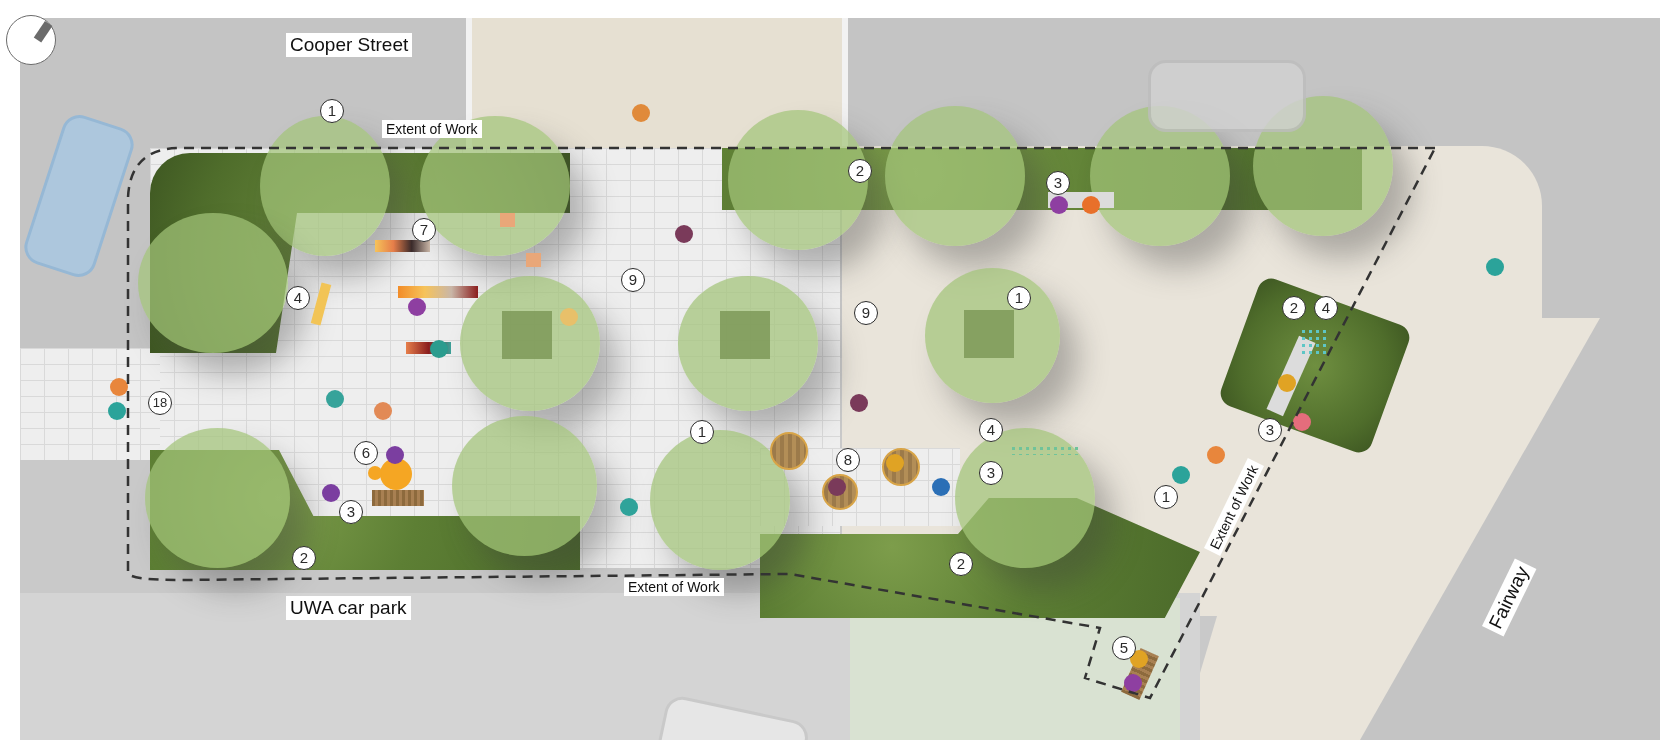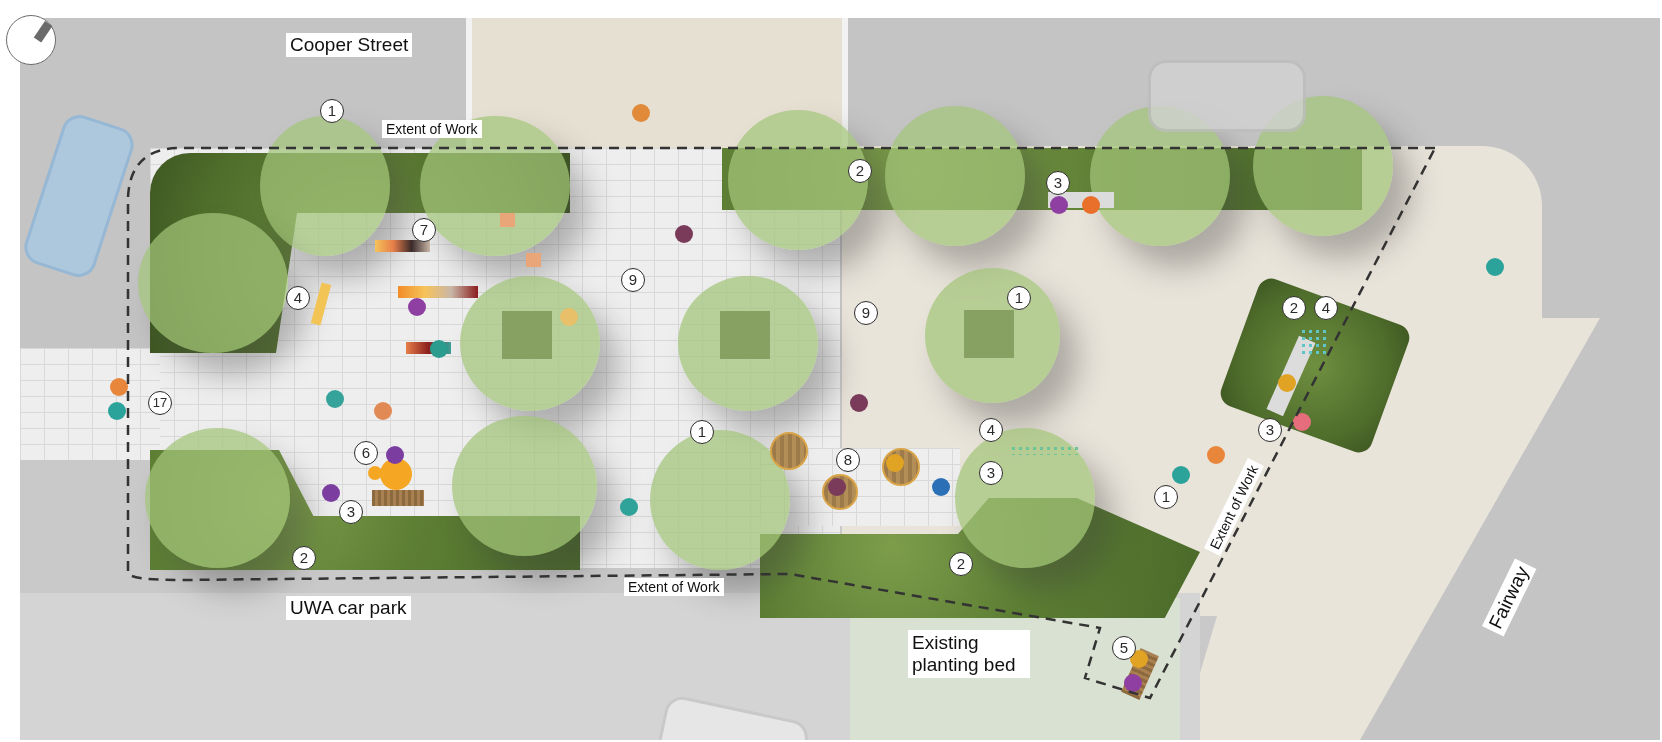--- a/index.html
+++ b/index.html
@@ -136,40 +136,36 @@
   <div class="callout" style="left:312px;top:93px;">1</div>
   <div class="callout" style="left:404px;top:212px;">7</div>
   <div class="callout" style="left:278px;top:280px;">4</div>
   <div class="callout" style="left:613px;top:262px;">9</div>
   <div class="callout" style="left:840px;top:153px;">2</div>
   <div class="callout" style="left:1038px;top:165px;">3</div>
   <div class="callout" style="left:846px;top:295px;">9</div>
   <div class="callout" style="left:999px;top:280px;">1</div>
   <div class="callout" style="left:1274px;top:290px;">2</div>
   <div class="callout" style="left:1306px;top:290px;">4</div>
-  <div class="callout" style="left:140px;top:385px;font-size:13px;">17</div>
+  <div class="callout" style="left:140px;top:385px;font-size:13px;">18</div>
   <div class="callout" style="left:346px;top:435px;">6</div>
   <div class="callout" style="left:331px;top:494px;">3</div>
   <div class="callout" style="left:284px;top:540px;">2</div>
   <div class="callout" style="left:682px;top:414px;">1</div>
   <div class="callout" style="left:828px;top:442px;">8</div>
   <div class="callout" style="left:971px;top:412px;">4</div>
   <div class="callout" style="left:971px;top:455px;">3</div>
   <div class="callout" style="left:941px;top:546px;">2</div>
   <div class="callout" style="left:1146px;top:479px;">1</div>
   <div class="callout" style="left:1250px;top:412px;">3</div>
   <div class="callout" style="left:1104px;top:630px;">5</div>
 
   <div class="label lbl-lg" style="left:266px;top:15px;">Cooper Street</div>
   <div class="label lbl-sm" style="left:362px;top:102px;">Extent of Work</div>
   <div class="label lbl-lg" style="left:266px;top:578px;">UWA car park</div>
   <div class="label lbl-sm" style="left:604px;top:560px;">Extent of Work</div>
-  <div class="label lbl-lg" style="left:888px;top:612px;line-height:22px;padding:2px 14px 2px 4px;">
-    <span style="display:block;">Existing</span>
-    <span style="display:block;">planting bed</span>
-  </div>
   <div class="label lbl-sm" style="left:1184px;top:530px;transform:rotate(-64deg);transform-origin:left top;">Extent of Work</div>
   <div class="label lbl-lg" style="left:1462px;top:608px;transform:rotate(-64deg);transform-origin:left top;">Fairway</div>
 </div>
 
 <div class="abs" style="left:6px;top:15px;width:48px;height:48px;border-radius:50%;border:1.6px solid #6b6b6b;background:#ffffff;">
   <div class="abs" style="left:26px;top:4px;width:9px;height:20px;background:#6b6b6b;transform:rotate(34deg);transform-origin:center bottom;"></div>
 </div>
 
 </body></html>

